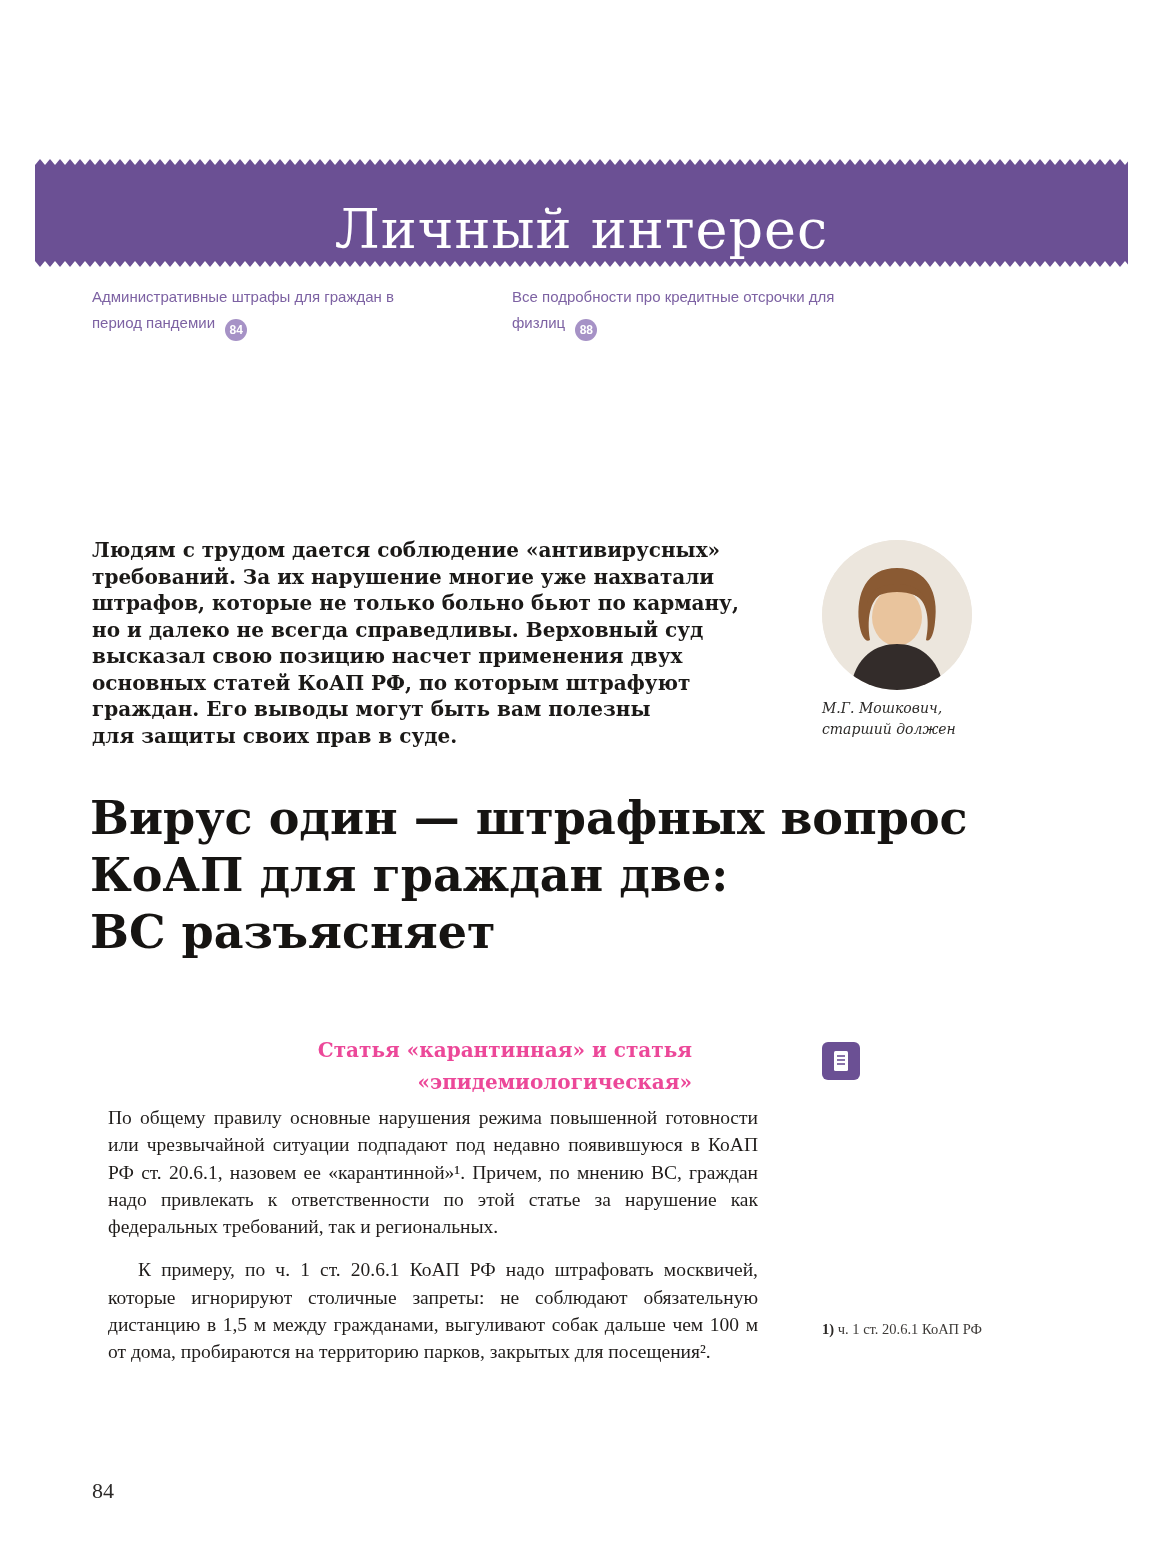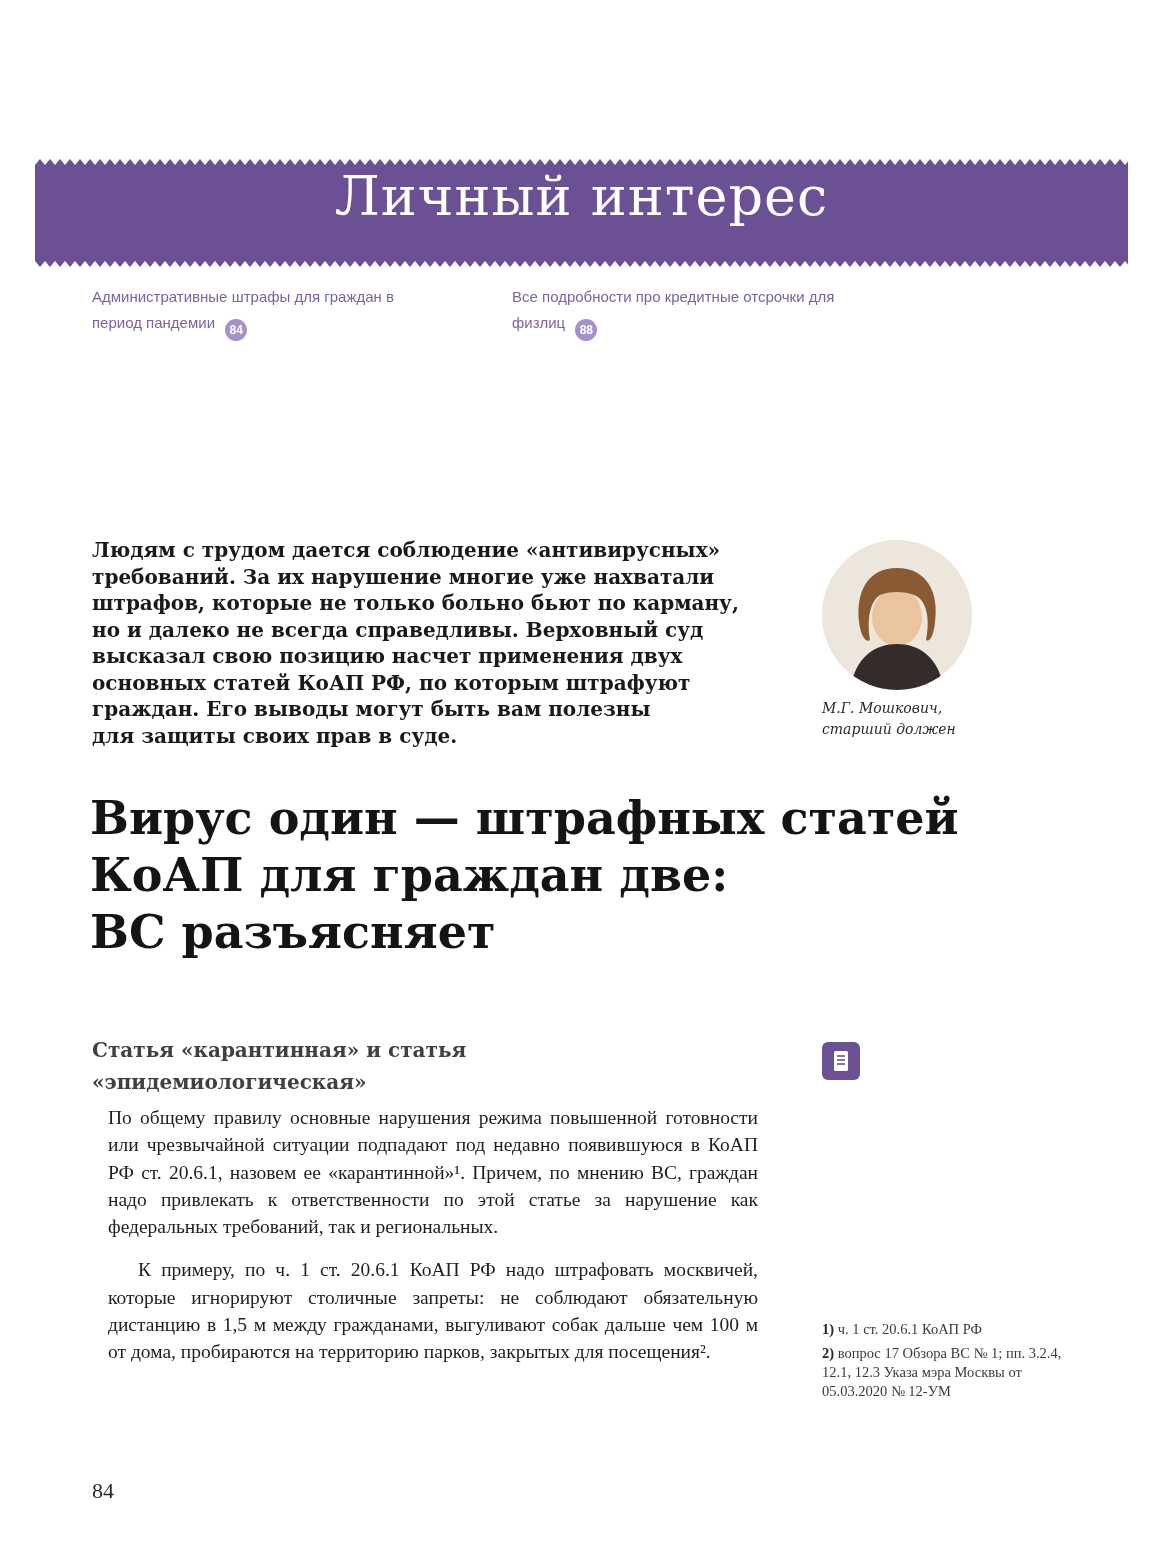--- a/index.html
+++ b/index.html
@@ -9,21 +9,21 @@
     background:#ffffff;
     font-family:"Liberation Serif",serif;
     color:#1d1a18;
     overflow:hidden;
   }
 
   
   .banner{
     position:absolute;left:35px;top:165px;width:1093px;height:96px;
     background:#6b5094;
-    display:flex;align-items:flex-start;justify-content:center;
+    display:flex;align-items:flex-end;justify-content:center;
   }
   .banner-title{
     font-family:"DejaVu Serif",serif;
     font-size:54px;font-weight:500;color:#ffffff;
     letter-spacing:1px;white-space:nowrap;
   }
   .zz{position:absolute;left:0;width:100%;height:6px;display:block;}
   .zz-top{top:-6px;}
   .zz-bottom{bottom:-6px;}
 
@@ -70,21 +70,21 @@
     font-family:"DejaVu Serif",serif;
     font-size:46px;line-height:57px;font-weight:bold;
     color:#161412;white-space:pre-line;
   }
 
   
   .subhead{
     position:absolute;left:92px;top:1034px;width:600px;
     font-family:"DejaVu Serif",serif;
     font-size:20px;line-height:32px;font-weight:bold;
-    color:#404040;white-space:pre-line;
+    color:#ec4899;white-space:pre-line;text-align:right;
   }
   .body-text{
     position:absolute;left:92px;top:1088px;width:682px;
     font-size:19.5px;line-height:27.3px;color:#201d1b;
     text-align:justify;hyphens:auto;
   }
   .body-text p{margin:16px;}
   .body-text p + p{text-indent:30px;}
 
   
@@ -157,21 +157,21 @@
       <ellipse cx="75" cy="77" rx="25" ry="29" fill="#e9c49d"></ellipse>
       <path d="M45 64 C 48 50 60 44 75 44 C 90 44 102 50 105 64 C 98 56 88 52 75 52 C 62 52 52 56 45 64 Z" fill="#8a5a33"></path>
       <path d="M28 150 C 33 116 54 104 75 104 C 96 104 117 116 122 150 Z" fill="#332c2a"></path>
     </svg>
   </div>
   <div class="caption">
     <div>М.Г. Мошкович,</div>
     <div>старший должен</div>
   </div>
 
-  <h1 class="headline" style="margin:0;">Вирус один — штрафных статей
+  <h1 class="headline" style="margin:0;">Вирус один — штрафных вопрос
 КоАП для граждан две:
 ВС разъясняет</h1>
 
   <h2 class="subhead" style="margin:0;">Статья «карантинная» и статья
 «эпидемиологическая»</h2>
 
   <div class="body-text">
     <p>По общему правилу основные нарушения режима повышенной готовности или чрезвычайной ситуации подпадают под недавно появившуюся в КоАП РФ ст. 20.6.1, назовем ее «карантинной»¹. Причем, по мнению ВС, граждан надо привлекать к ответственности по этой статье за нарушение как федеральных требований, так и региональных.</p>
     <p>К примеру, по ч. 1 ст. 20.6.1 КоАП РФ надо штрафовать москвичей, которые игнорируют столичные запреты: не соблюдают обязательную дистанцию в 1,5 м между гражданами, выгуливают собак дальше чем 100 м от дома, пробираются на территорию парков, закрытых для посещения².</p>
   </div>
@@ -184,21 +184,17 @@
       <line x1="15" y1="18" x2="23" y2="18" stroke="#6b5094" stroke-width="1.6"></line>
       <line x1="15" y1="22" x2="23" y2="22" stroke="#6b5094" stroke-width="1.6"></line>
     </svg>
   </div>
 
   <div class="footnotes">
     <div class="footnote">
       <span class="fn-marker">1)</span>
       <span>ч. 1 ст. 20.6.1 КоАП РФ</span>
     </div>
-    <div class="footnote">
-      <span class="fn-marker">2)</span>
-      <span>вопрос 17 Обзора ВС № 1; пп. 3.2.4, 12.1, 12.3 Указа мэра Москвы от 05.03.2020 № 12-УМ</span>
-    </div>
   </div>
 
   <div class="page-number">84</div>
 
 </div>
 
 </body></html>

